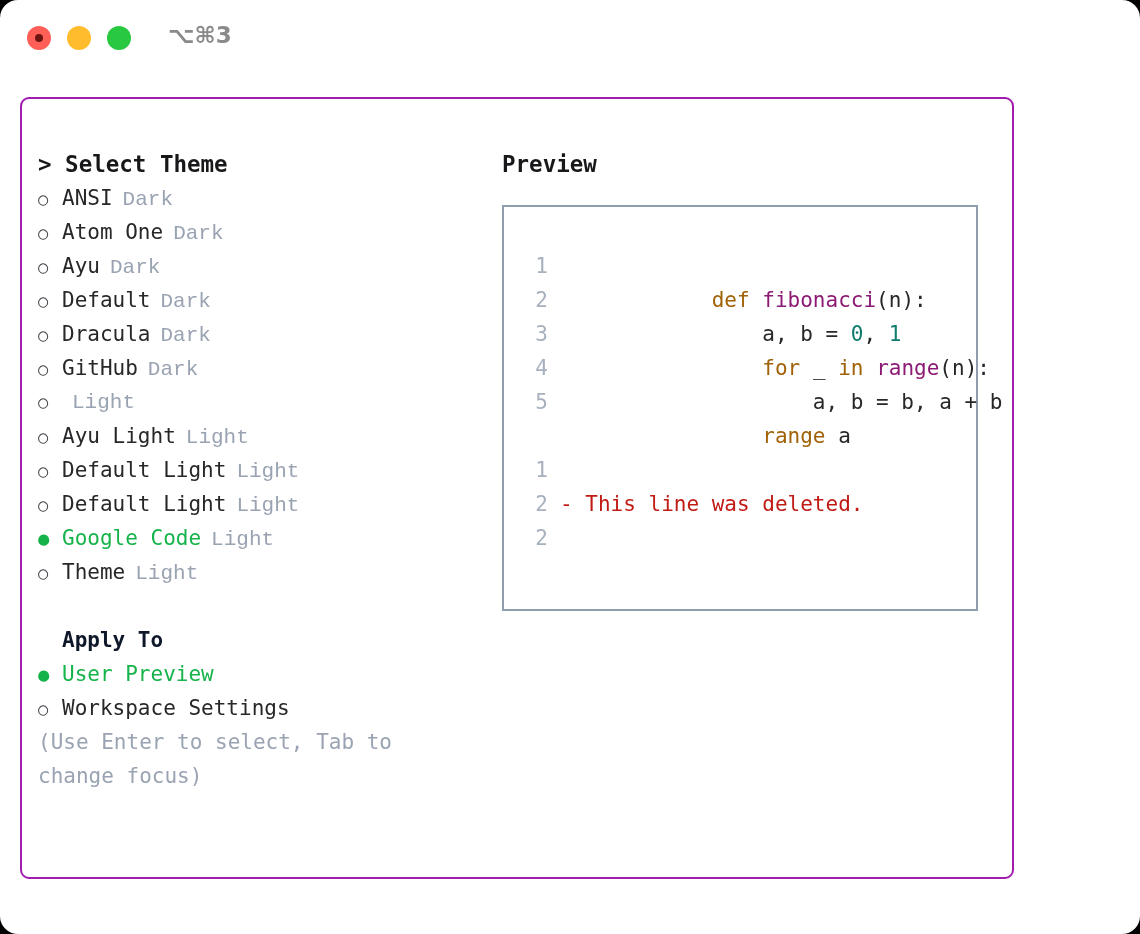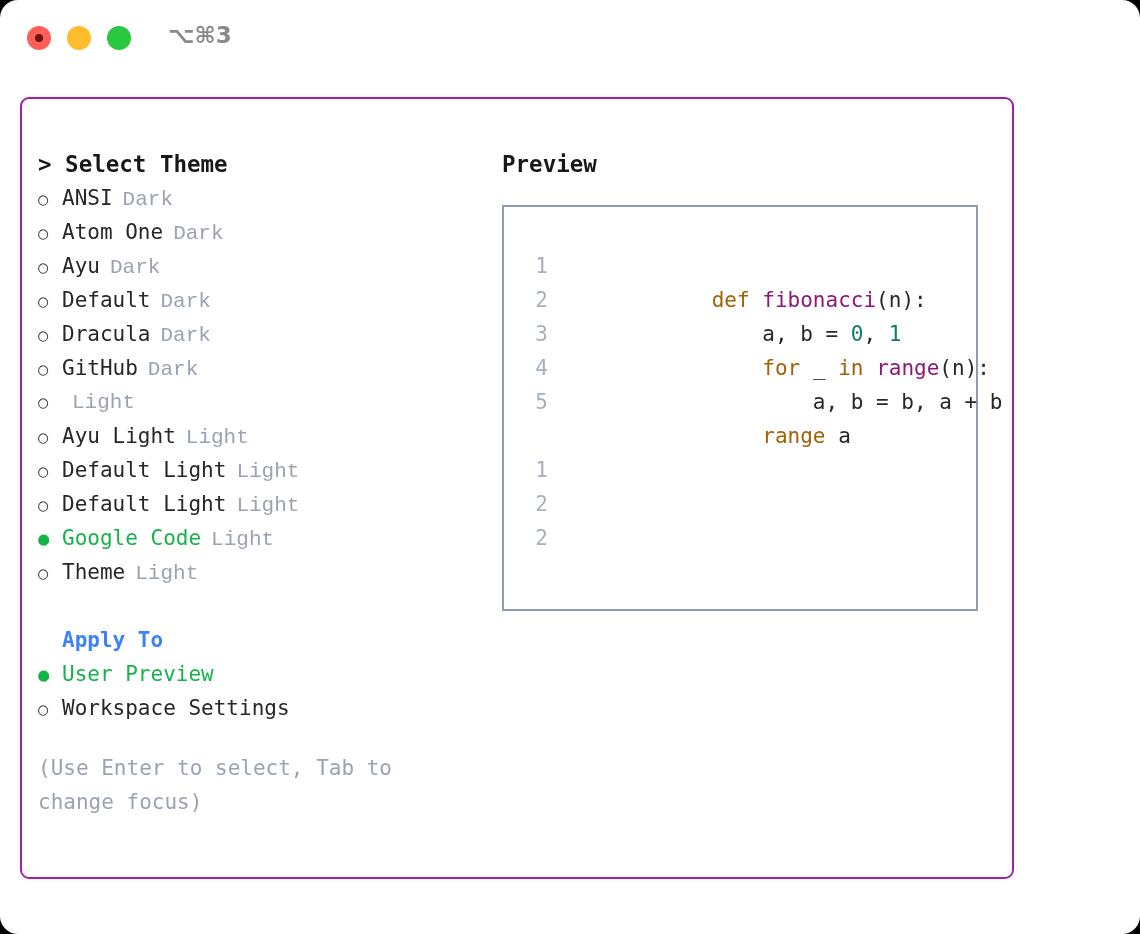--- a/index.html
+++ b/index.html
@@ -143,32 +143,31 @@
   }
 
   .subhead {
     display: flex;
     align-items: baseline;
     height: 34px;
     line-height: 34px;
     font-family: "DejaVu Sans Mono", monospace;
     font-size: 21px;
     font-weight: bold;
-    color: #3b82f6;
+    color: #0f172a;
     white-space: pre;
   }
   .subhead .marker {
     width: 24px;
     flex: 0 0 24px;
   }
 
   .spacer-row { height: 34px; }
 
   .hint {
-    margin-top: 26px;
     font-family: "DejaVu Sans Mono", monospace;
     font-size: 21px;
     line-height: 34px;
     color: #9aa3b2;
     width: 420px;
   }
 
   
   .codebox {
     margin-top: 24px;
@@ -352,20 +351,21 @@
         </div>
 
         <div class="blank-line"></div>
 
         <div class="code-line">
           <span class="lineno">1</span>
         </div>
 
         <div class="code-line">
           <span class="lineno">2</span>
+          <span class="diff-del">- This line was deleted.</span>
         </div>
 
         <div class="code-line">
           <span class="lineno">2</span>
         </div>
 
       </div>
     </div>
 
   </div>

